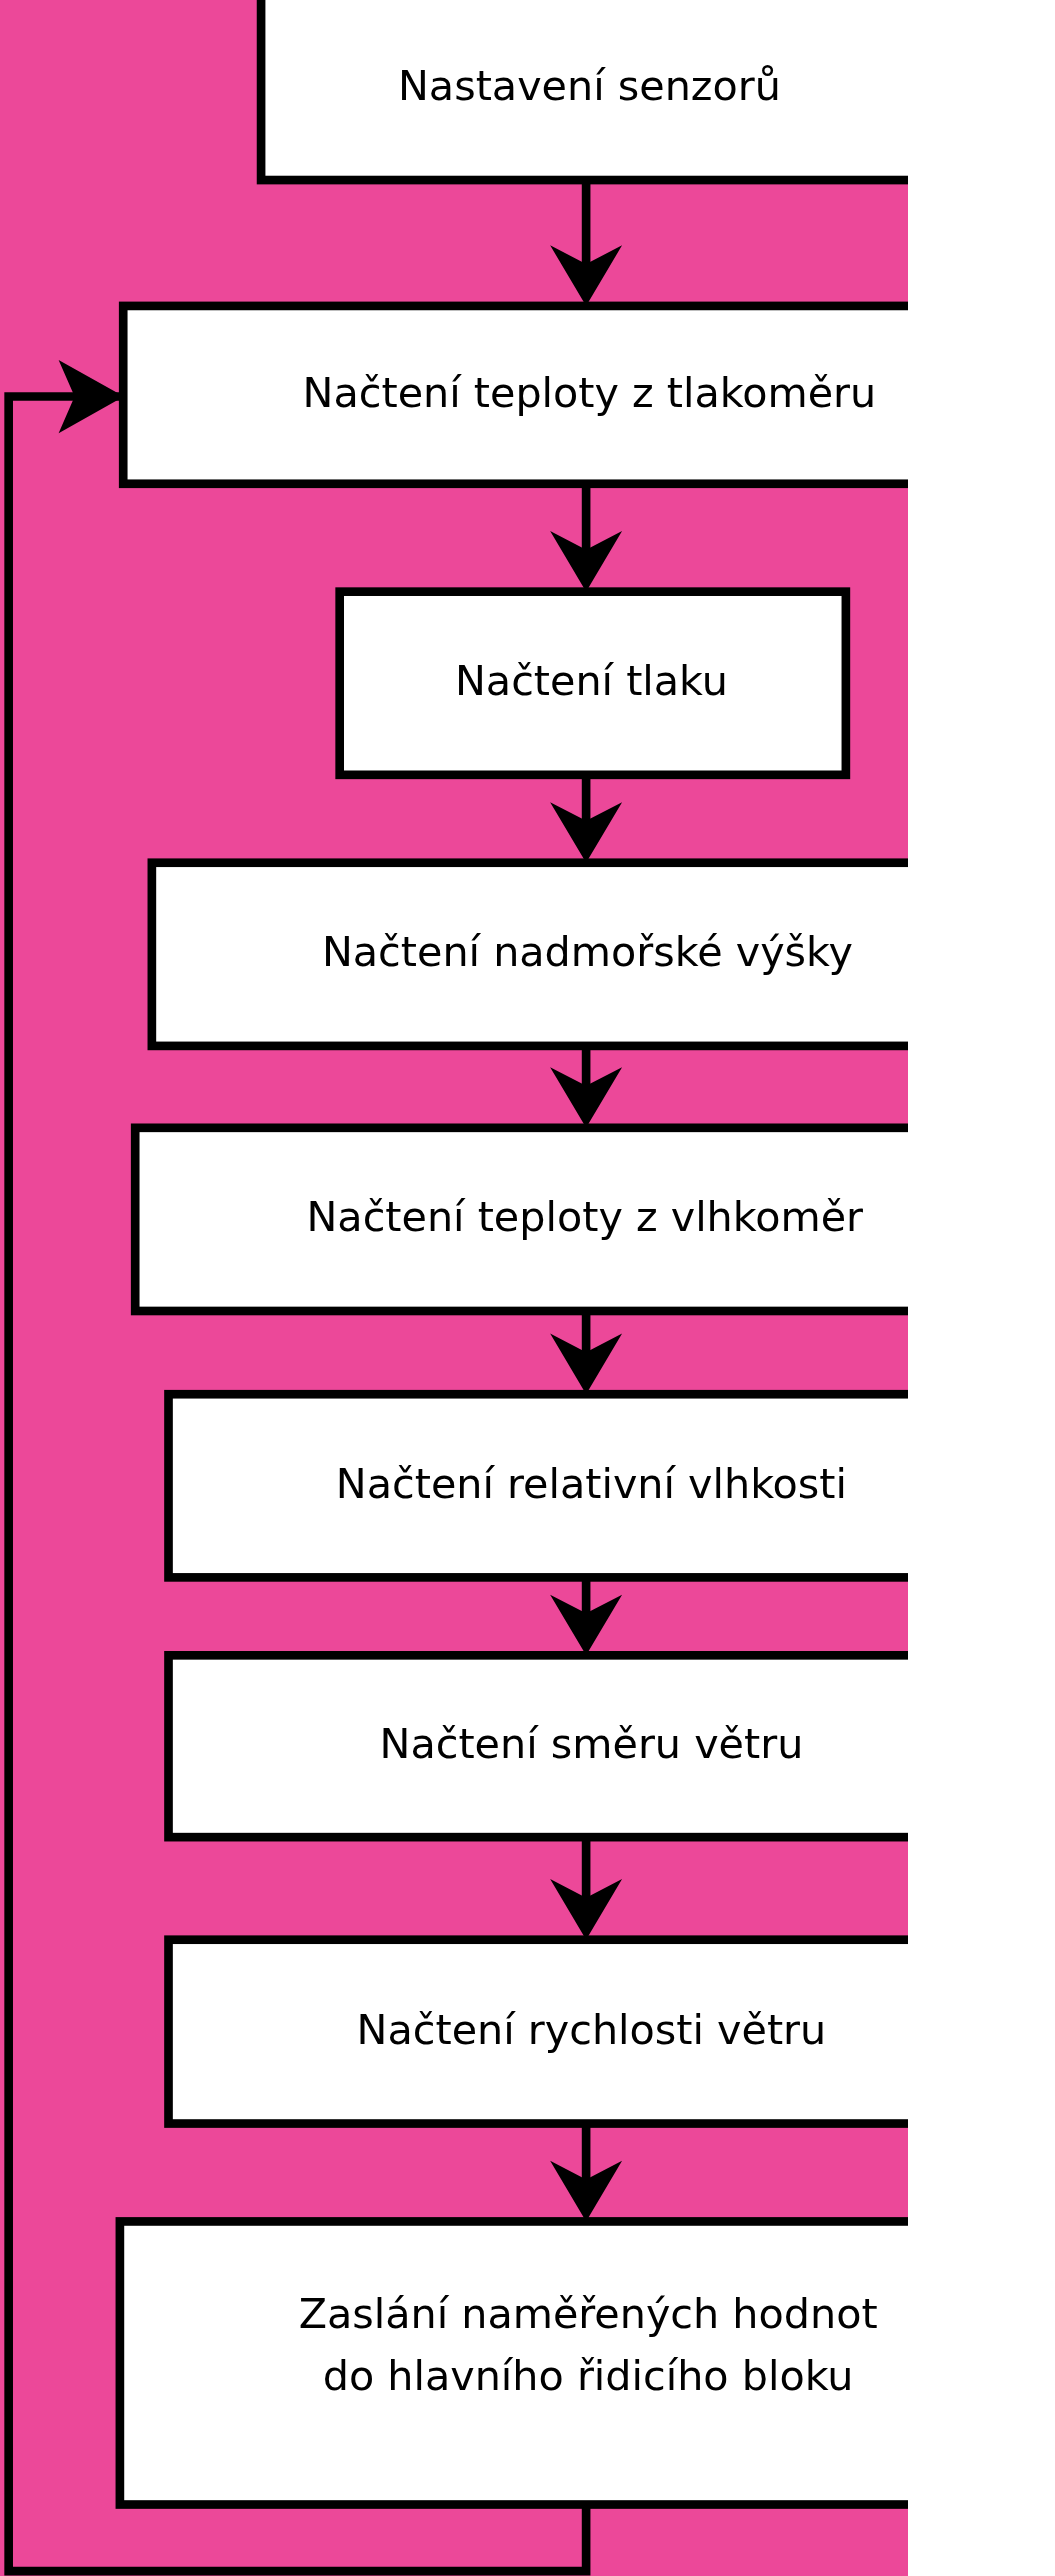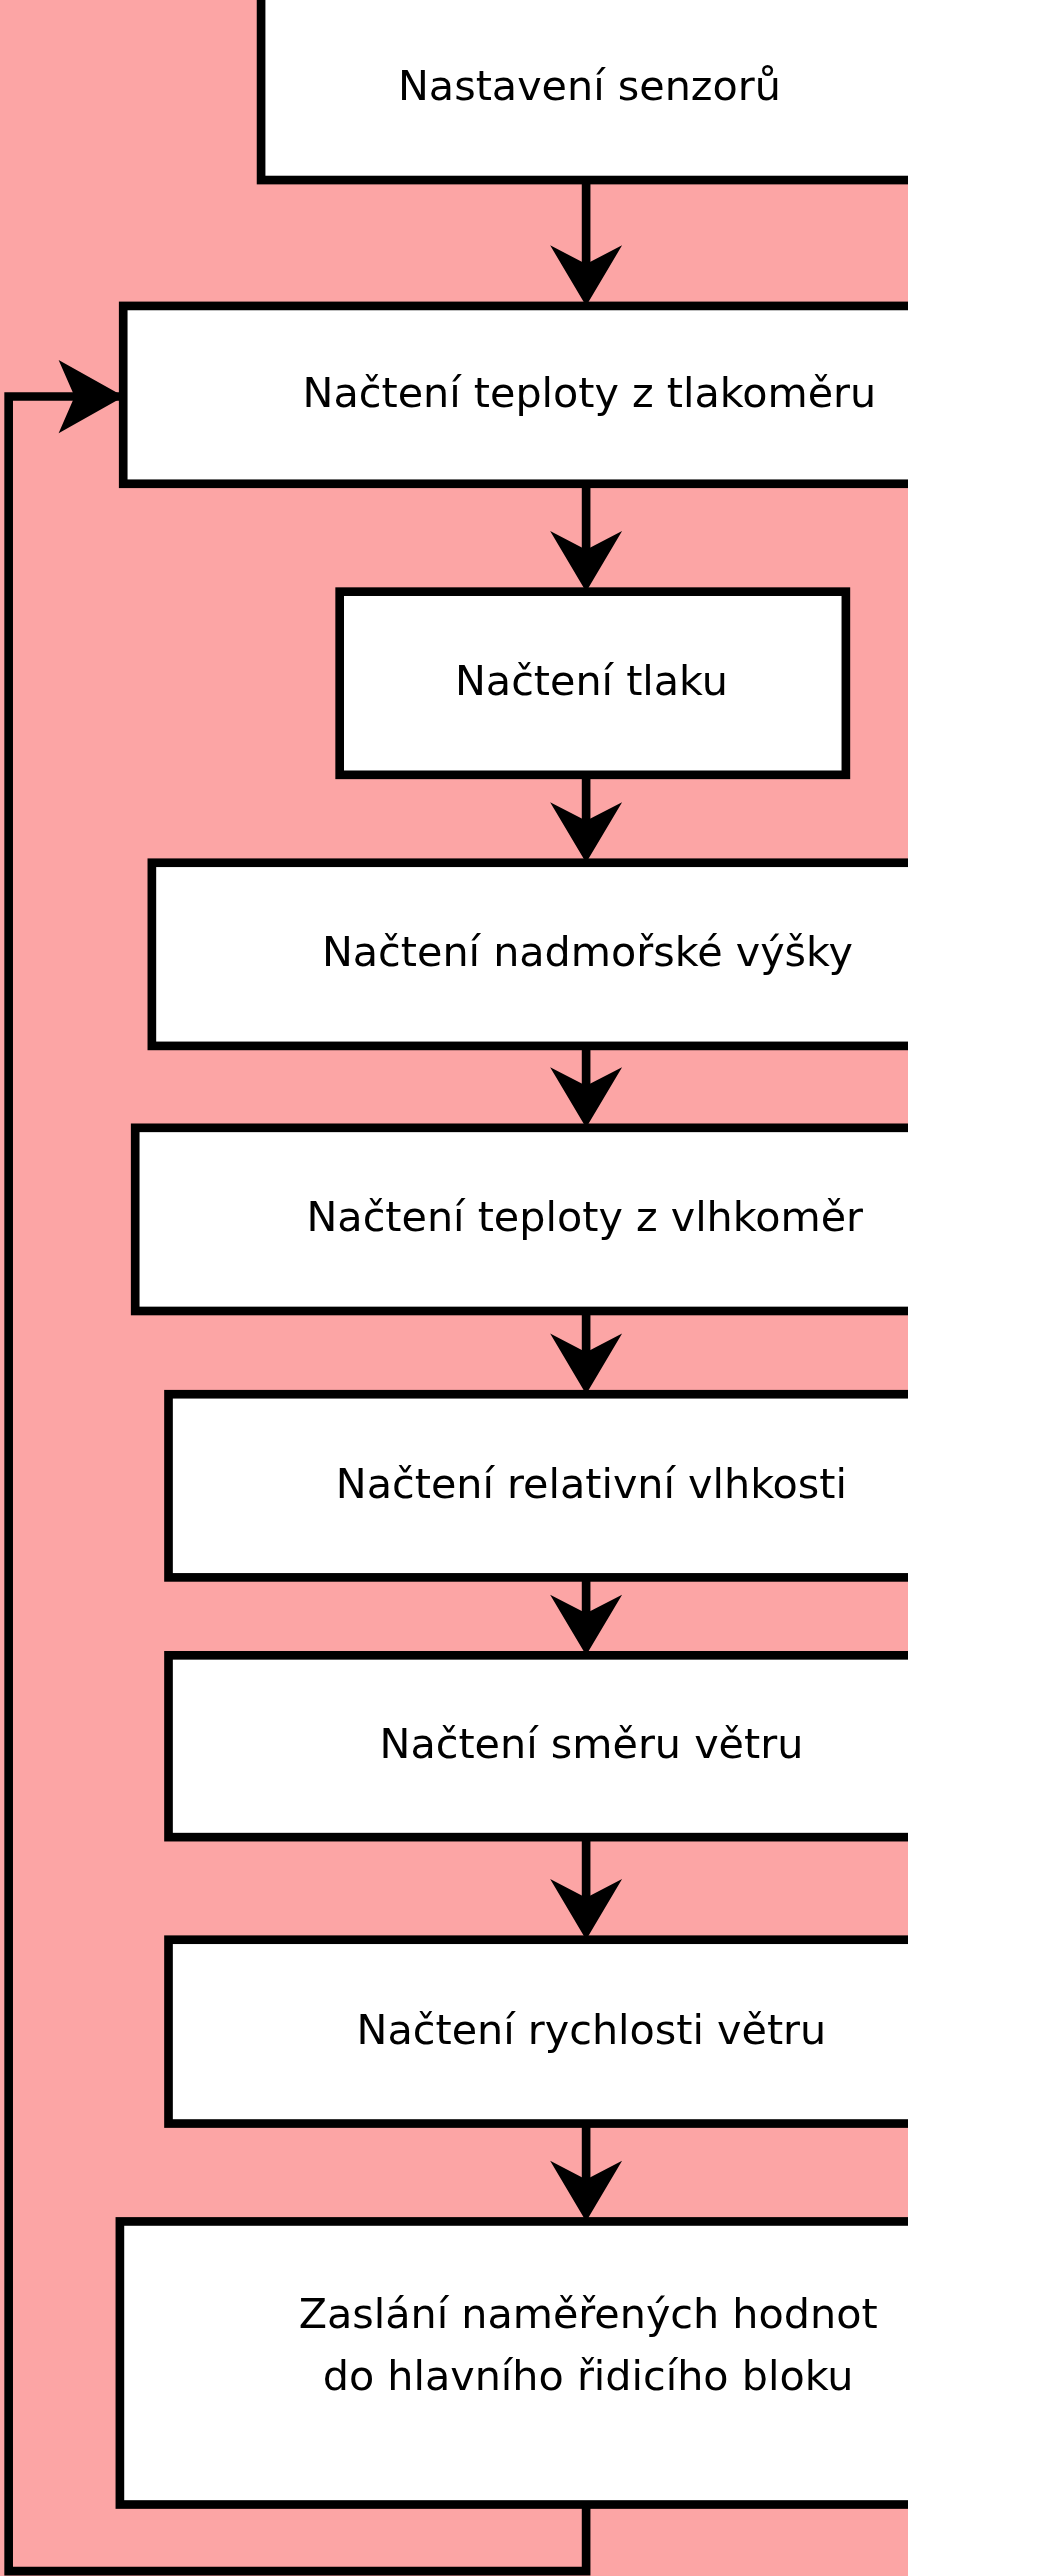--- a/index.html
+++ b/index.html
@@ -8,21 +8,21 @@
     padding: 0;
     background: #ffffff;
   }
   body {
     font-family: "DejaVu Sans", "Liberation Sans", sans-serif;
   }
   #stage {
     position: relative;
     width: 908px;
     height: 2576px;
-    background: #fca5a5;
+    background: #ec4899;
     overflow: hidden;
   }
   #flow-svg {
     position: absolute;
     left: 0;
     top: 0;
     width: 1055px;
     height: 2576px;
     display: block;
   }

